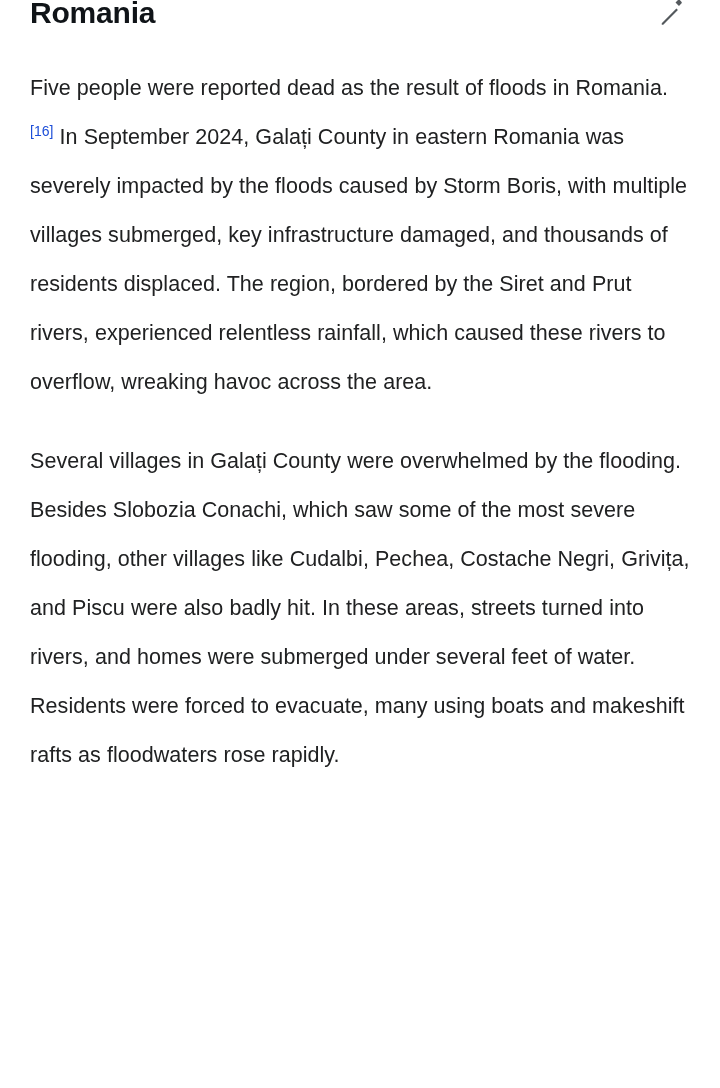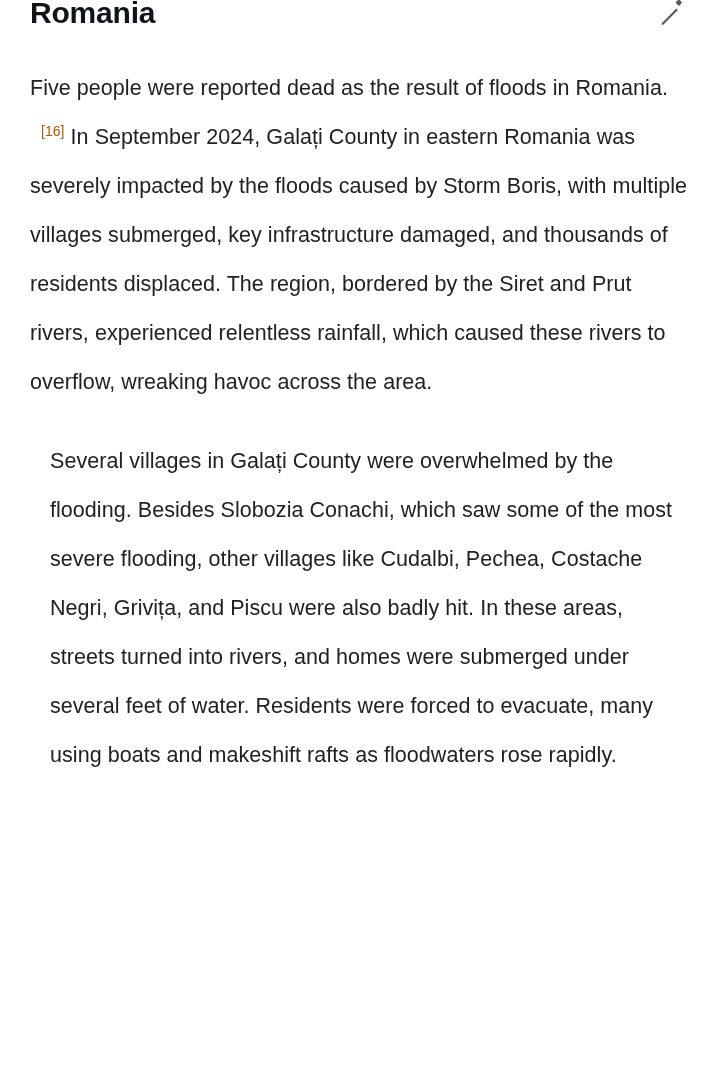--- a/index.html
+++ b/index.html
@@ -56,29 +56,27 @@
     line-height: 49px;
     color: #202122;
     margin: 0;
     letter-spacing: 0.05px;
   }
   .para-1 {
     margin-top: 28px;
   }
   .para-2 {
     margin-top: 30px;
-    margin-left: 20px;
   }
   .ref {
-    color: #a16207;
+    color: #1d4ed8;
     font-size: 14px;
     vertical-align: super;
     line-height: 0;
     cursor: pointer;
-    margin-left: 11px;
   }
 </style>
 </head>
 <body>
 
 <div class="page">
 
   <div class="section-header">
     <h2 class="section-title">Romania</h2>
     <span class="edit-icon">

